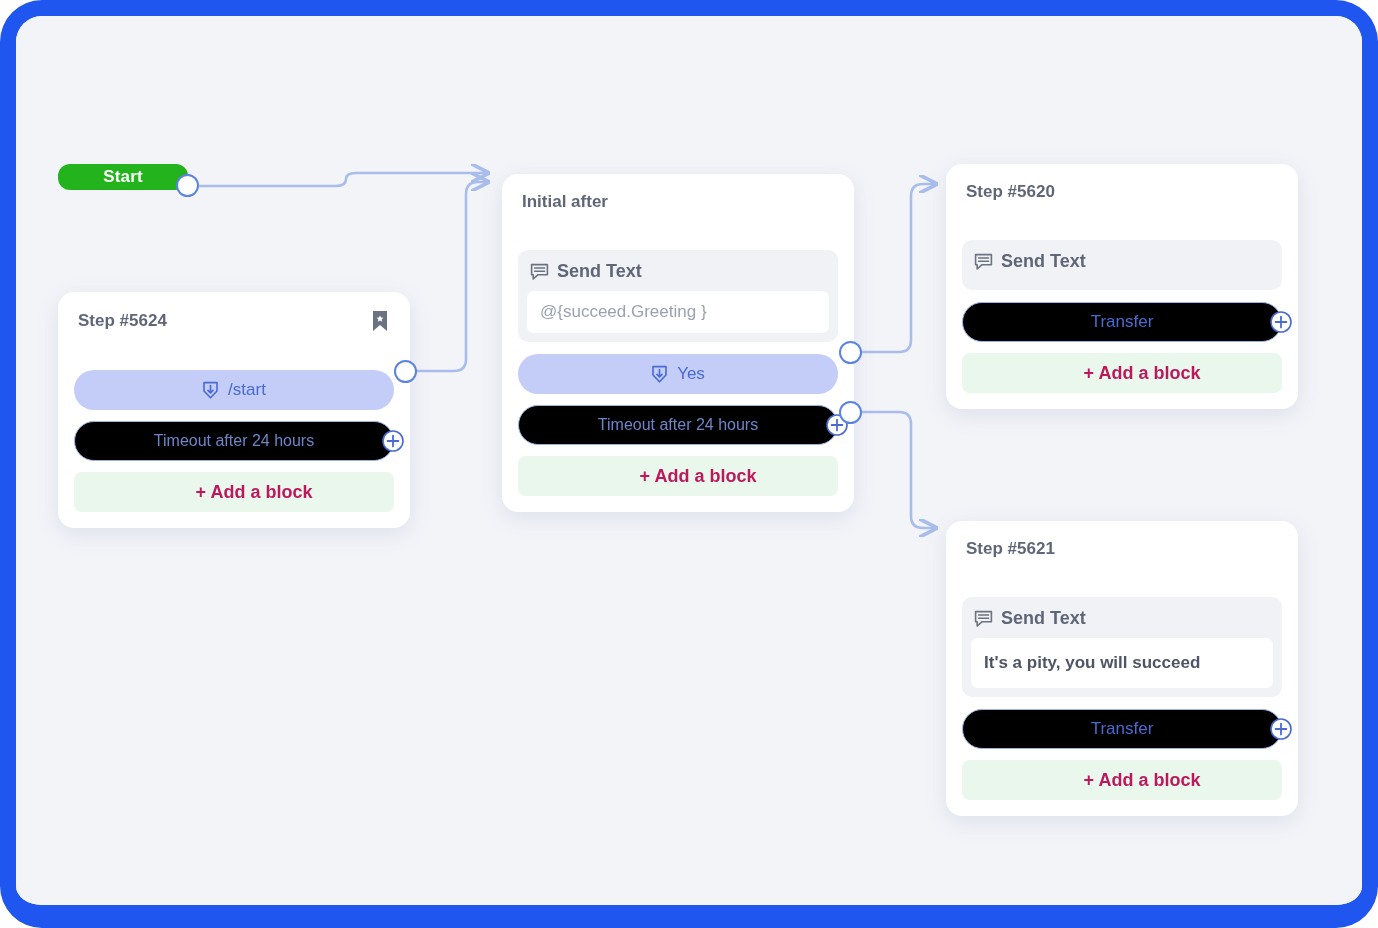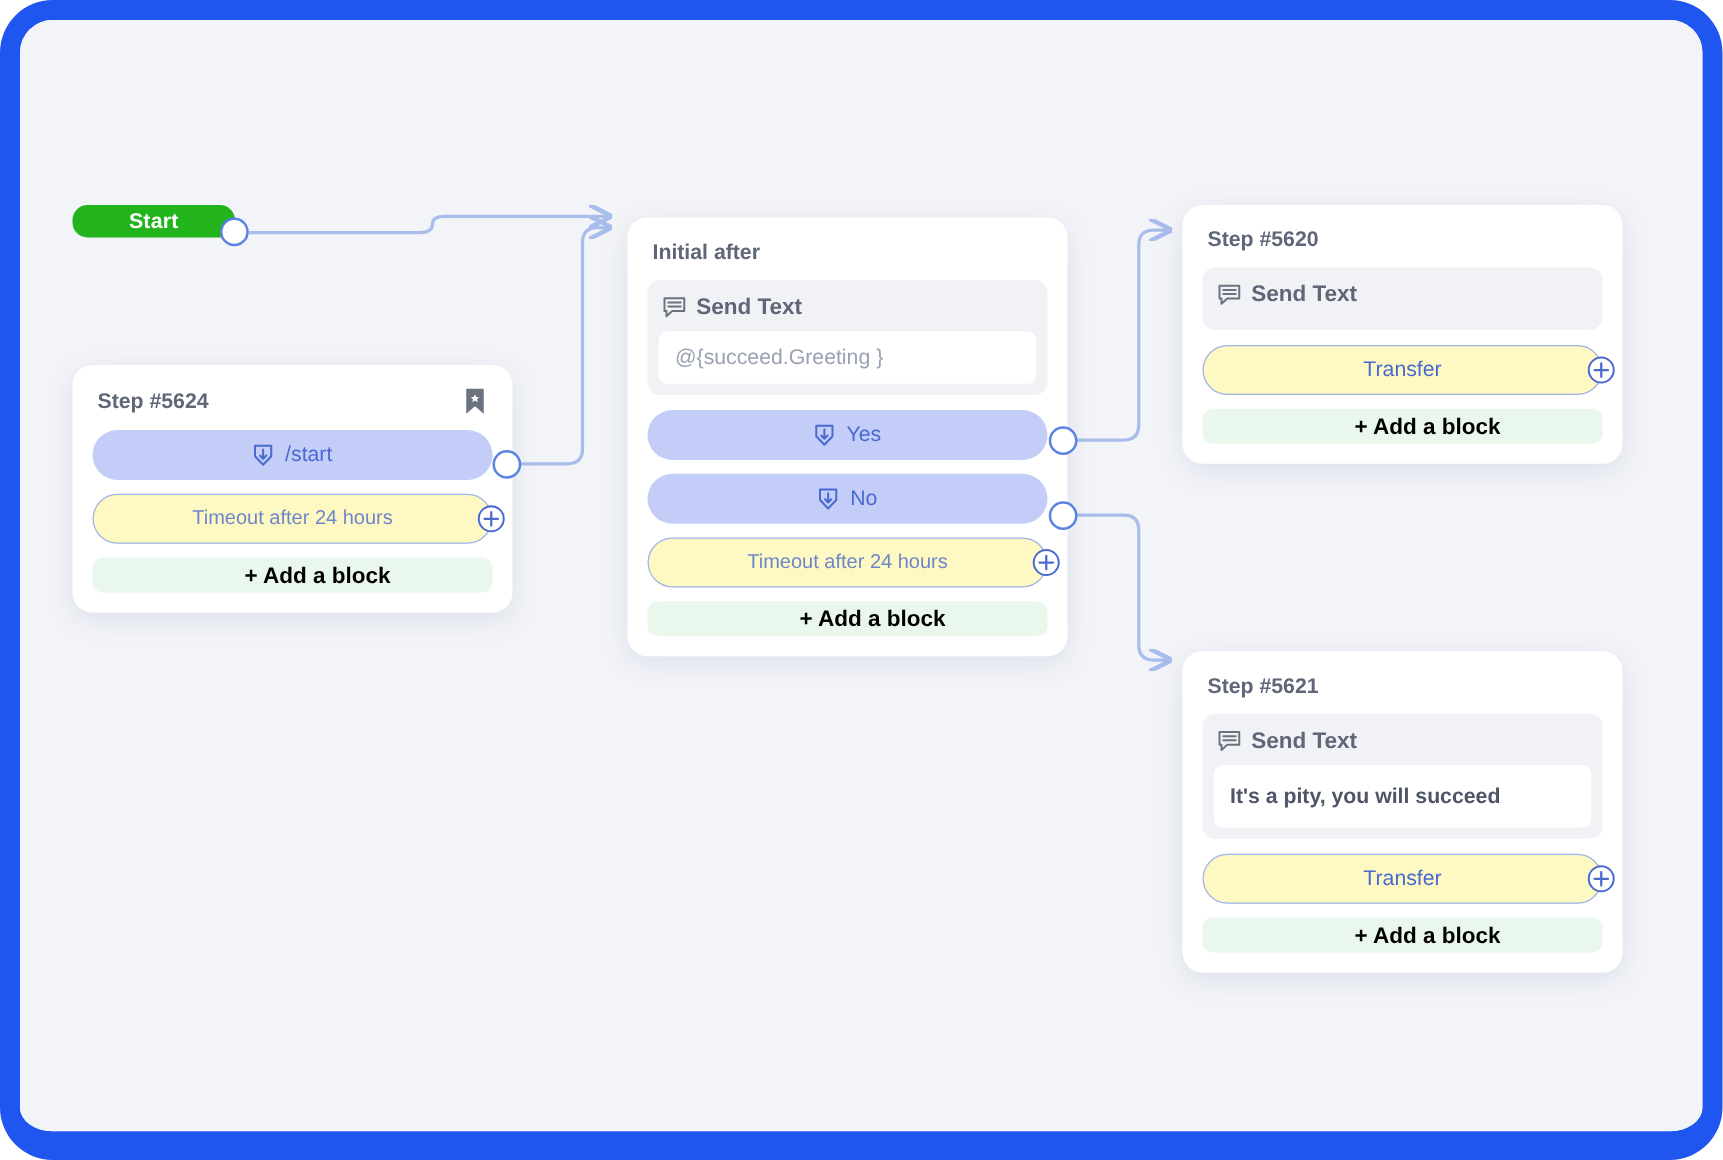--- a/index.html
+++ b/index.html
@@ -90,42 +90,42 @@
   }
   .card-title {
     font-size: 17px;
     font-weight: bold;
     color: #5f6678;
     padding: 18px 20px 12px 20px;
     display: flex;
     align-items: center;
     justify-content: space-between;
   }
-  .card-body { padding: 0 16px 16px 16px; }
+  .card-body { padding: 0 16px 16px 16px; margin-top: 26px; }
 
   
   .pill-trigger {
     position: relative;
     height: 40px;
     background: #c3cdf7;
     border-radius: 20px;
     display: flex;
     align-items: center;
     justify-content: center;
     gap: 9px;
     color: #4a6ad0;
     font-size: 17px;
     margin-bottom: 11px;
   }
 
   
   .pill-outline {
     position: relative;
     height: 40px;
-    background: #fef9c3;
+    background: #000000;
     border: 1.4px solid #9db3e8;
     border-radius: 20px;
     display: flex;
     align-items: center;
     justify-content: center;
     color: #6e86c9;
     font-size: 16px;
     margin-bottom: 11px;
     box-sizing: border-box;
   }
@@ -135,27 +135,27 @@
     position: absolute;
     right: -12px;
     top: 50%;
     transform: translateY(-50%);
     width: 24px;
     height: 24px;
   }
 
   
   .add-block {
-    height: 28px;
+    height: 40px;
     background: #eaf7ec;
     border-radius: 8px;
     display: flex;
     align-items: center;
     justify-content: center;
-    color: #000000;
+    color: #be185d;
     font-size: 18px;
     font-weight: bold;
     padding-left: 40px;
   }
 
   
   .block-group {
     background: #f1f2f5;
     border-radius: 10px;
     padding: 0 0 9px 0;
@@ -280,29 +280,20 @@
         <div class="pill-trigger">
           <span class="icon">
             <svg width="17" height="19" viewBox="0 0 17 19">
               <path d="M2 1.6 h13 v8.4 l-6.5 6.8 l-6.5 -6.8 z" fill="none" stroke="#4a6ad0" stroke-width="1.6" stroke-linejoin="round"></path>
               <path d="M8.5 4.6 v7.2 M6 9.4 l2.5 2.6 l2.5 -2.6" fill="none" stroke="#4a6ad0" stroke-width="1.6" stroke-linecap="round" stroke-linejoin="round"></path>
             </svg>
           </span>
           <span>Yes</span>
         </div>
 
-        <div class="pill-trigger">
-          <span class="icon">
-            <svg width="17" height="19" viewBox="0 0 17 19">
-              <path d="M2 1.6 h13 v8.4 l-6.5 6.8 l-6.5 -6.8 z" fill="none" stroke="#4a6ad0" stroke-width="1.6" stroke-linejoin="round"></path>
-              <path d="M8.5 4.6 v7.2 M6 9.4 l2.5 2.6 l2.5 -2.6" fill="none" stroke="#4a6ad0" stroke-width="1.6" stroke-linecap="round" stroke-linejoin="round"></path>
-            </svg>
-          </span>
-          <span>No</span>
-        </div>
 
         <div class="pill-outline">
           <span>Timeout after 24 hours</span>
           <span class="plus-badge">
             <svg width="24" height="24" viewBox="0 0 24 24">
               <circle cx="12" cy="12" r="10" fill="#ffffff" stroke="#4a6ad0" stroke-width="1.6"></circle>
               <path d="M12 6.6 v10.8 M6.6 12 h10.8" stroke="#4a6ad0" stroke-width="1.8" stroke-linecap="round"></path>
             </svg>
           </span>
         </div>

